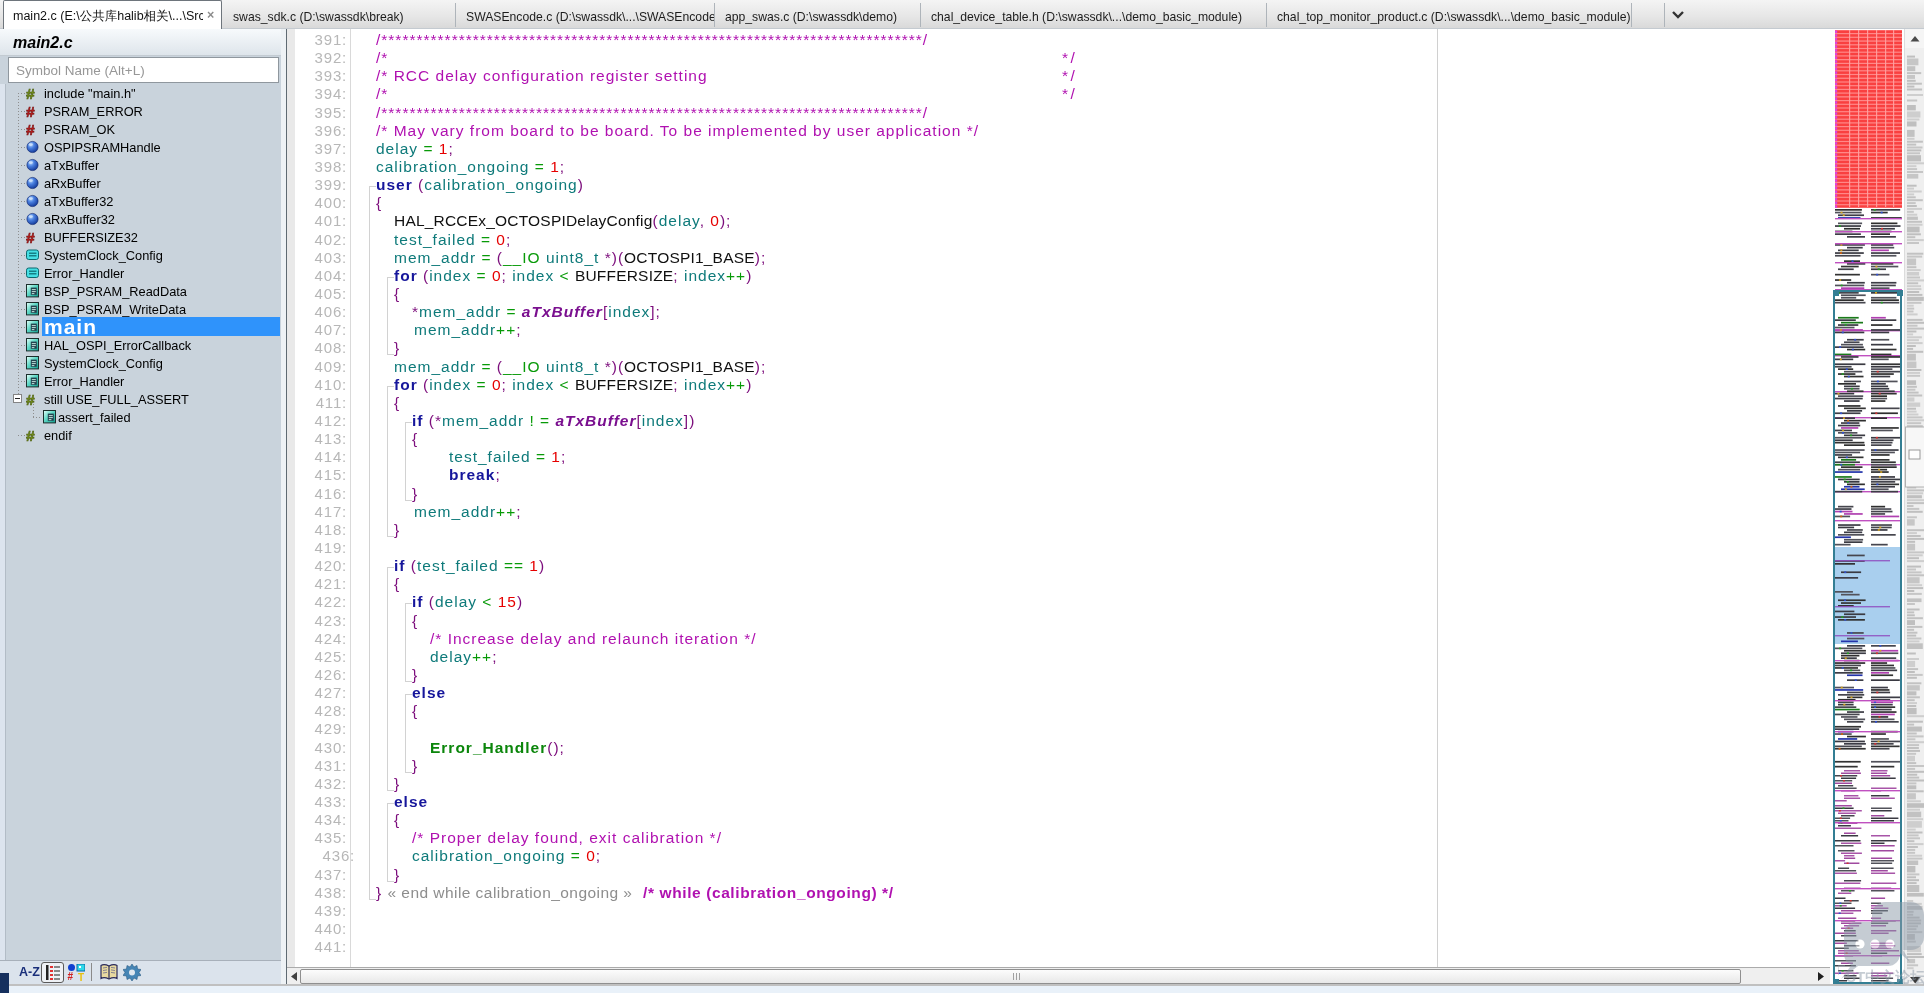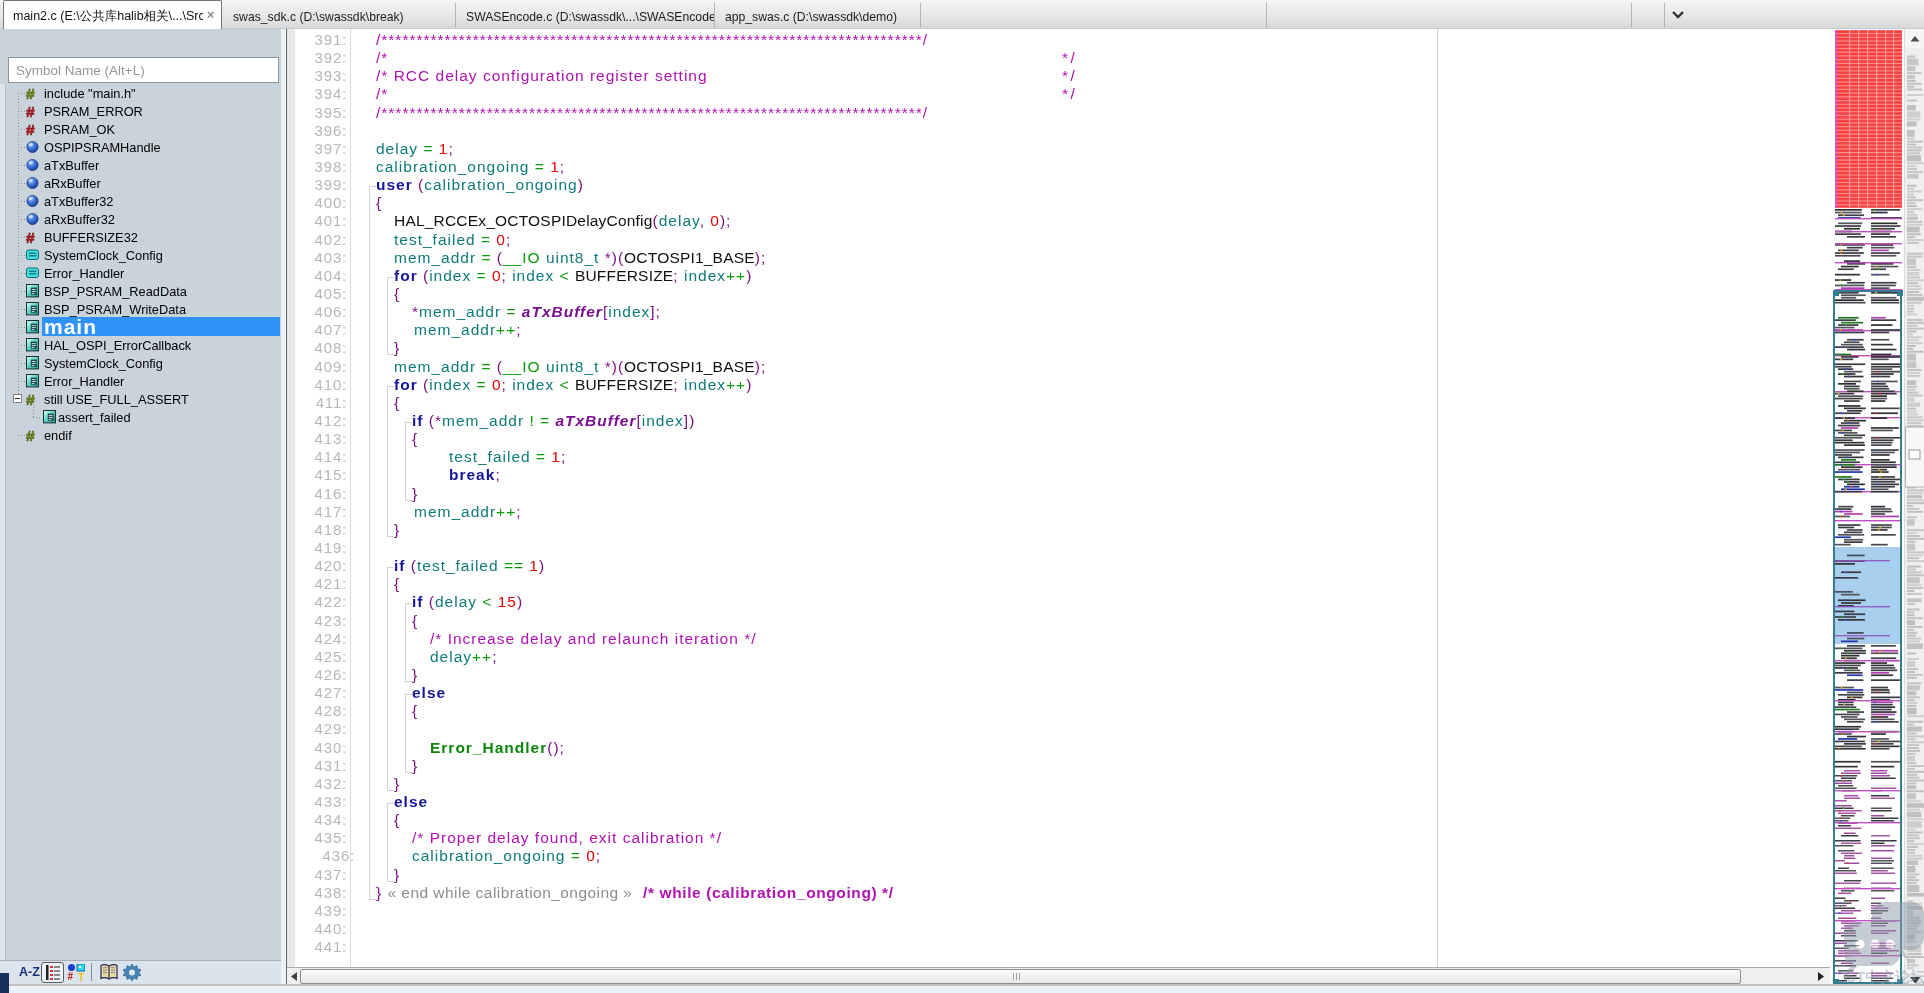--- a/index.html
+++ b/index.html
@@ -53,32 +53,37 @@
 #wmark{position:absolute;left:0;top:0;width:1924px;height:993px;opacity:0.5;pointer-events:none}
 </style></head>
 <body>
 <div id="tabbar">
     <div class="tab" style="left:222px;width:233px">swas_sdk.c (D:\swassdk\break)</div>
 <div class="tsep" style="left:455px"></div>
 <div class="tab" style="left:455px;width:259px">SWASEncode.c (D:\swassdk\...\SWASEncode)</div>
 <div class="tsep" style="left:714px"></div>
 <div class="tab" style="left:714px;width:206px">app_swas.c (D:\swassdk\demo)</div>
 <div class="tsep" style="left:920px"></div>
+<div class="tab" style="left:920px;width:346px">chal_device_table.h (D:\swassdk\...\demo_basic_module)</div>
 <div class="tsep" style="left:1266px"></div>
+<div class="tab" style="left:1266px;width:365px">chal_top_monitor_product.c (D:\swassdk\...\demo_basic_module)</div>
 <div class="tsep" style="left:1631px"></div>
 <div class="tsep" style="left:1664px"></div>
 <svg class="abs" style="left:1671px;top:9px" width="14" height="12">
       <path d="M2 3 L7 8 L12 3" stroke="#333" stroke-width="2.4" fill="none"></path>
     </svg>
 <div id="atab">
       <span style="position:absolute;left:9px;top:6px;width:190px;overflow:hidden;white-space:nowrap">main2.c (E:\公共库halib相关\...\Src)</span>
       <span style="position:absolute;left:203px;top:6px;color:#8b8b8b;font-weight:bold">×</span>
     </div>
   </div>
 <div id="panel">
+  <div id="phead">
+      <b>main2.c</b>
+    </div>
   <div id="psearch">
       <span>Symbol Name (Alt+L)</span>
     </div>
   <div id="plist">
       <div class="vline" style="left:18px;top:9px;height:308px;background-image:repeating-linear-gradient(#8e8e8e 0 1px,transparent 1px 3px)"></div>
 <div class="hline" style="left:18px;top:9px;width:8px;background-image:repeating-linear-gradient(90deg,#8e8e8e 0 1px,transparent 1px 3px)"></div>
 <div class="itm" style="top:0px;width:274px">
         <svg class="ic" width="14" height="14" viewBox="0 0 14 14">
           <text x="0" y="13" font-size="15.5" font-weight="bold" fill="#7d9c1e" stroke="#4b5c10" stroke-width="0.6">#</text>
         </svg>
@@ -455,20 +460,21 @@
 <div class="gd" style="left:110px;top:665px;width:7px;height:1px"></div>
 <div class="gd" style="left:110px;top:743px;width:7px;height:1px"></div>
 <div class="gd" style="left:92px;top:774px;width:1px;height:79px"></div>
 <div class="gd" style="left:92px;top:774px;width:7px;height:1px"></div>
 <div class="gd" style="left:92px;top:852px;width:7px;height:1px"></div>
 <div class="cl" style="left:81px;top:2.0px"><span class="cm">/*****************************************************************************/</span></div>
 <div class="cl" style="left:81px;top:20.1px"><span class="cm">/*</span><span class="cm" style="position:absolute;left:686px;letter-spacing:2.5px">*/</span></div>
 <div class="cl" style="left:81px;top:38.3px"><span class="cm">/* RCC delay configuration register setting</span><span class="cm" style="position:absolute;left:686px;letter-spacing:2.5px">*/</span></div>
 <div class="cl" style="left:81px;top:56.4px"><span class="cm">/*</span><span class="cm" style="position:absolute;left:686px;letter-spacing:2.5px">*/</span></div>
 <div class="cl" style="left:81px;top:74.6px"><span class="cm">/*****************************************************************************/</span></div>
+<div class="cl" style="left:81px;top:92.7px"><span class="cm">/* May vary from board to be board. To be implemented by user application */</span></div>
 <div class="cl" style="left:81px;top:110.9px"><span class="id">delay</span> <span class="op">=</span> <span class="nu">1</span><span class="pu">;</span></div>
 <div class="cl" style="left:81px;top:129.0px"><span class="id">calibration_ongoing</span> <span class="op">=</span> <span class="nu">1</span><span class="pu">;</span></div>
 <div class="cl" style="left:81px;top:147.1px"><span class="kw">user</span> <span class="pu">(</span><span class="id">calibration_ongoing</span><span class="pu">)</span></div>
 <div class="cl" style="left:81px;top:165.3px"><span class="pu">{</span></div>
 <div class="cl" style="left:99px;top:183.4px"><span class="fn">HAL_RCCEx_OCTOSPIDelayConfig</span><span class="pu">(</span><span class="id">delay</span><span class="pu">,</span> <span class="nu">0</span><span class="pu">);</span></div>
 <div class="cl" style="left:99px;top:201.6px"><span class="id">test_failed</span> <span class="op">=</span> <span class="nu">0</span><span class="pu">;</span></div>
 <div class="cl" style="left:99px;top:219.7px"><span class="id">mem_addr</span> <span class="op">=</span> <span class="pu">(</span><span class="op">__IO</span> <span class="id">uint8_t</span> <span class="pu">*)(</span><span class="fn">OCTOSPI1_BASE</span><span class="pu">);</span></div>
 <div class="cl" style="left:99px;top:237.8px"><span class="kw">for</span> <span class="pu">(</span><span class="id">index</span> <span class="op">=</span> <span class="nu">0</span><span class="pu">;</span> <span class="id">index</span> <span class="op">&lt;</span> <span class="fn">BUFFERSIZE</span><span class="pu">;</span> <span class="id">index</span><span class="op">++</span><span class="pu">)</span></div>
 <div class="cl" style="left:99px;top:256.0px"><span class="pu">{</span></div>
 <div class="cl" style="left:117px;top:274.1px"><span class="pu">*</span><span class="id">mem_addr</span> <span class="op">=</span> <span class="gv">aTxBuffer</span><span class="pu">[</span><span class="id">index</span><span class="pu">];</span></div>

